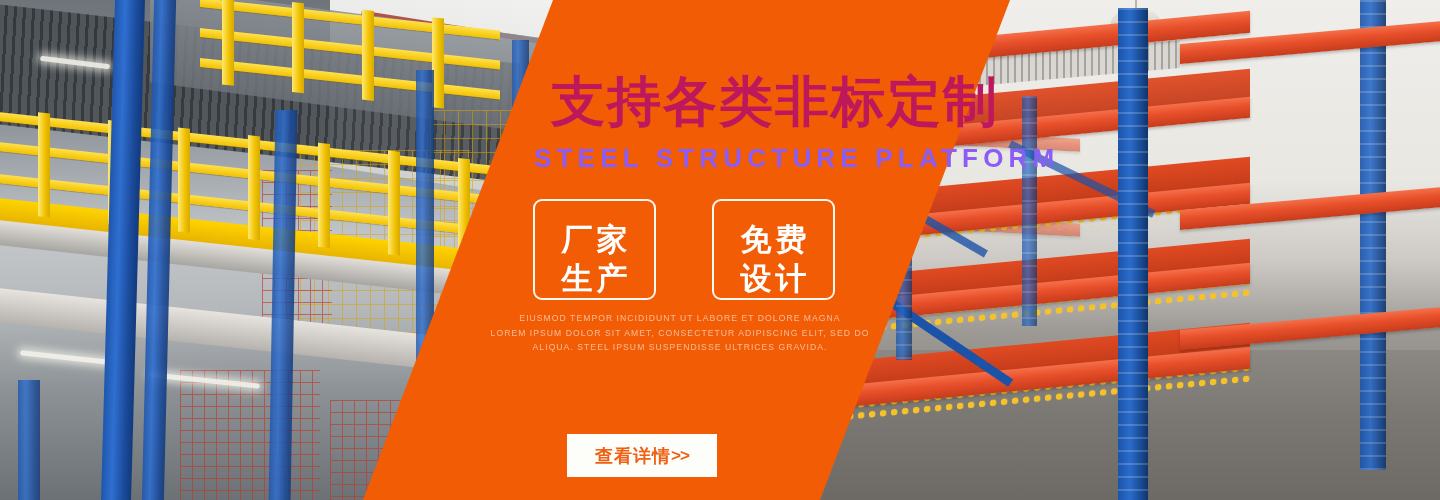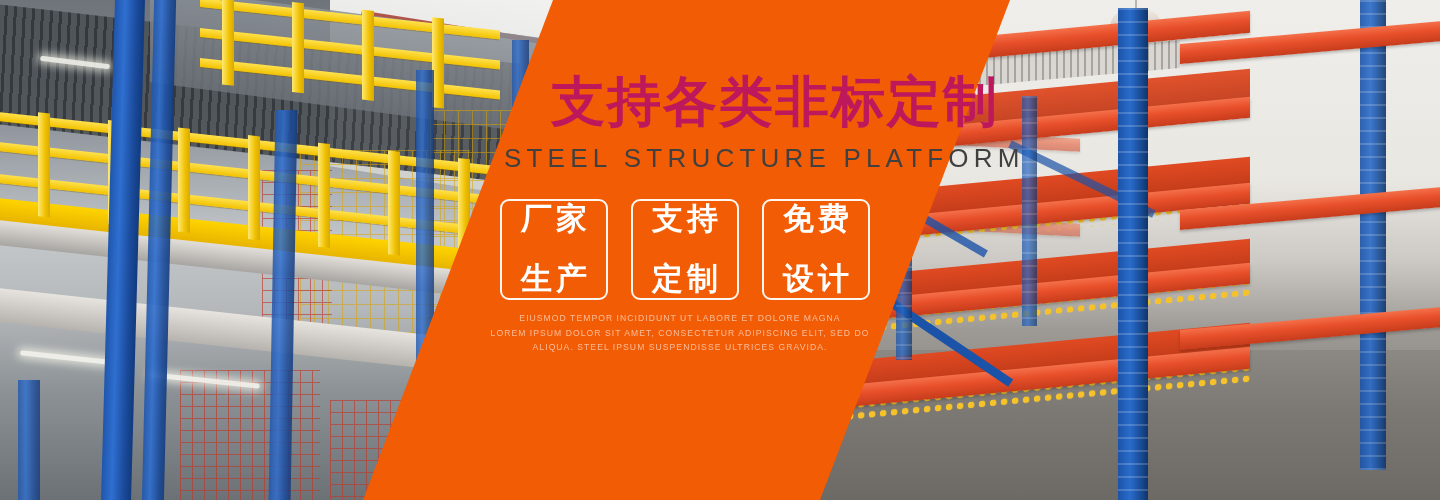--- a/index.html
+++ b/index.html
@@ -227,47 +227,48 @@
     font-size: 54px;
     font-weight: 700;
     color: #be185d;
     letter-spacing: 2px;
     line-height: 1;
     white-space: nowrap;
     margin-left: 17px;
   }
   .subtitle {
     position: absolute;
-    left: 504px;
+    left: 534px;
     top: 145px;
     font-size: 26px;
-    font-weight: 400;
-    color: #404040;
+    font-weight: 700;
+    color: #8b5cf6;
     letter-spacing: 5.2px;
     line-height: 1;
     white-space: nowrap;
   }
   .badges {
     position: absolute;
     left: 500px;
     top: 199px;
     display: flex;
     gap: 23px;
   }
   .badge {
-    width: 108px;
+    width: 123px;
     height: 101px;
     border: 2px solid rgba(255,255,255,.95);
     border-radius: 9px;
     box-sizing: border-box;
     display: flex;
     flex-direction: column;
     align-items: center;
-    justify-content: space-between;
+    justify-content: flex-end;
     gap: 3px;
+    margin-left: 33px;
   }
   .badge-line {
     font-size: 31px;
     font-weight: 700;
     color: #ffffff;
     letter-spacing: 4px;
     text-indent: 4px;
     line-height: 1.18;
     white-space: nowrap;
   }
@@ -424,30 +425,30 @@
     <div class="headline">支持各类非标定制</div>
 
     <div class="subtitle">STEEL STRUCTURE PLATFORM</div>
 
     <div class="badges">
       <div class="badge">
         <div class="badge-line">厂家</div>
         <div class="badge-line">生产</div>
       </div>
       <div class="badge">
-        <div class="badge-line">支持</div>
-        <div class="badge-line">定制</div>
-      </div>
-      <div class="badge">
         <div class="badge-line">免费</div>
         <div class="badge-line">设计</div>
       </div>
     </div>
 
     <div class="lorem">
       <div>EIUSMOD TEMPOR INCIDIDUNT UT LABORE ET DOLORE MAGNA</div>
       <div>LOREM IPSUM DOLOR SIT AMET, CONSECTETUR ADIPISCING ELIT, SED DO</div>
       <div>ALIQUA. STEEL IPSUM SUSPENDISSE ULTRICES GRAVIDA.</div>
     </div>
 
+    <div class="cta">
+      <span class="cta-label">查看详情</span>
+      <span class="cta-arrows">&gt;&gt;</span>
+    </div>
 
   </div>
 </div>
 
 </body></html>

